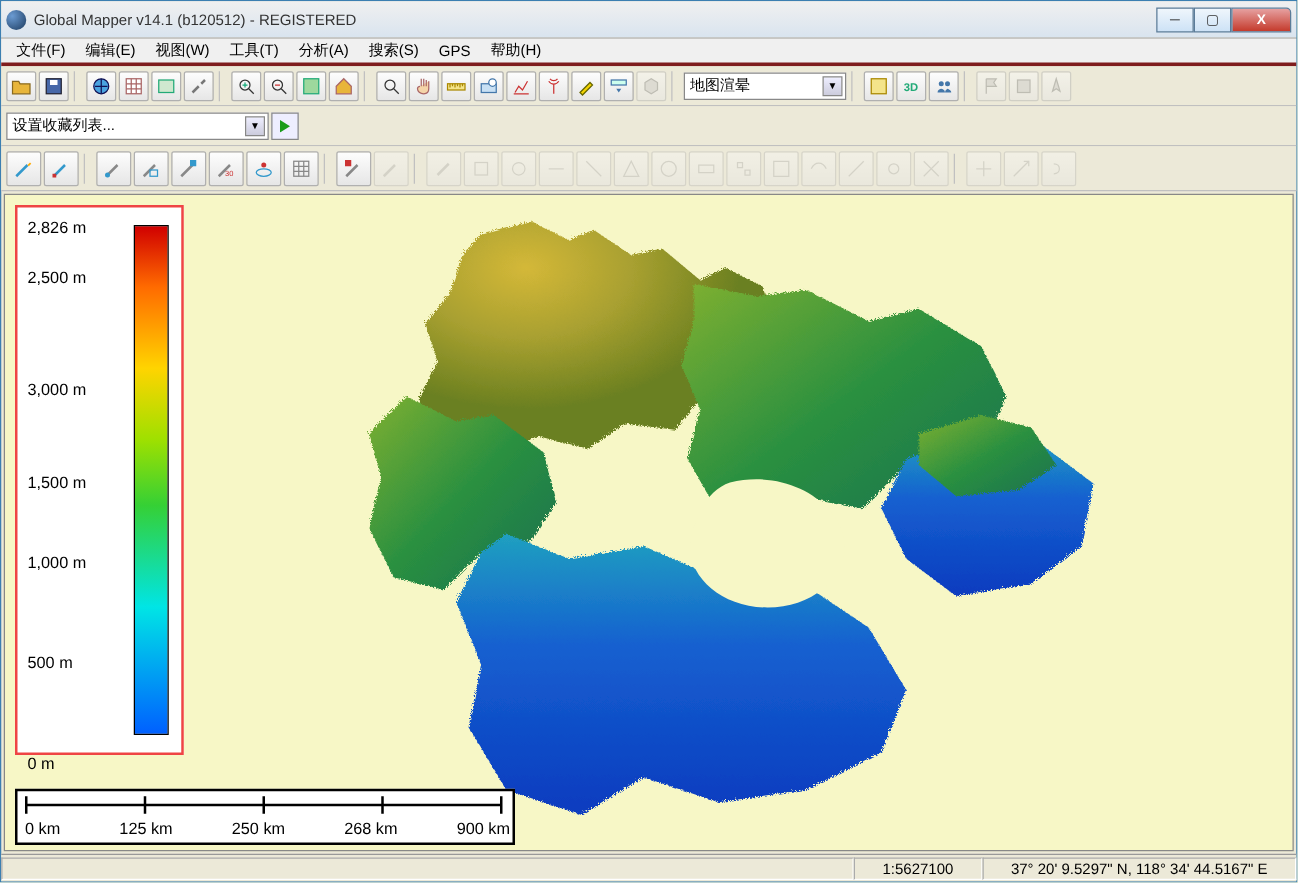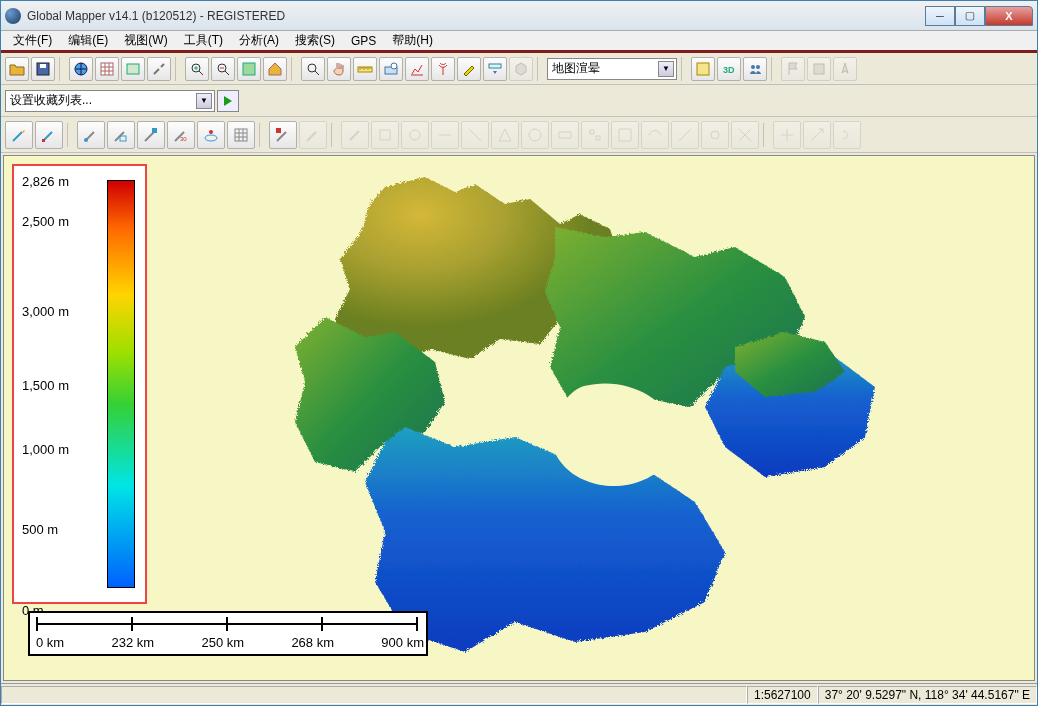--- a/index.html
+++ b/index.html
@@ -31,28 +31,28 @@
 .dbtn { width: 28px; height: 28px; border:1px solid #b0b0b0; background: linear-gradient(#fdfdfd,#e6e6e6); display:flex; align-items:center; justify-content:center; border-radius:2px; }
 .dbtn.disabled { opacity:.35; }
 
 .map-area { flex:1; background: #f7f7c6; position:relative; border:1px solid #888; margin: 2px; }
 
 .legend { position:absolute; left:8px; top:8px; width:135px; height:440px; background:#fff; border:2px solid #ef4444; padding:8px 4px; }
 .legend-inner { position:relative; height:100%; width:100%; }
 .legend-bar { position:absolute; right:6px; top:6px; width:28px; height:calc(100% - 12px); background: linear-gradient(to bottom, #d00000 0%, #ff6b00 12%, #ffd400 28%, #9fe000 42%, #35d035 55%, #00e5e5 75%, #0060ff 100%); border:1px solid #000; }
 .legend-tick { position:absolute; left:4px; font-size:13px; white-space:nowrap; }
 
-.scale-bar { position:absolute; left:8px; bottom:24px; width:400px; height:45px; background:#fff; border:2px solid #000; padding:4px 6px;margin-left:16px; }
+.scale-bar { position:absolute; left:8px; bottom:4px; width:400px; height:45px; background:#fff; border:2px solid #000; padding:4px 6px; }
 .scale-line { position:relative; height:16px; width: 380px; }
 .scale-line .bar { position:absolute; top:6px; left:0; right:0; height:2px; background:#000; }
 .scale-line .tick { position:absolute; top:0; width:2px; height:14px; background:#000; }
 .scale-labels { display:flex; justify-content:space-between; font-size:13px; margin-top:2px; width: 388px; }
 
 .statusbar { height: 22px; background:#ece9d8; border-top:1px solid #999; display:flex; align-items:center; font-size:12px; }
-.statusbar .cell { padding: 0 6px; border:1px inset #fff; height:18px; line-height:16px; background:#ece9d8; }
+.statusbar .cell { padding: 0 22px; border:1px inset #fff; height:18px; line-height:16px; background:#ece9d8; }
 .statusbar .spacer { flex:1; border:1px inset #fff; height:18px; }
 
 svg.ico { width:16px; height:16px; }
 svg.ico18 { width:18px; height:18px; }
 
 
 .terrain { position:absolute; left:200px; top:10px; width:700px; height:520px; }
 </style>
 </head>
 <body>
@@ -448,21 +448,21 @@
       <div class="scale-line">
         <div class="bar"></div>
         <div class="tick" style="left:0%"></div>
         <div class="tick" style="left:25%"></div>
         <div class="tick" style="left:50%"></div>
         <div class="tick" style="left:75%"></div>
         <div class="tick" style="left:100%"></div>
       </div>
       <div class="scale-labels">
         <span>0 km</span>
-        <span>232 km</span>
+        <span>125 km</span>
         <span>250 km</span>
         <span>268 km</span>
         <span>900 km</span>
       </div>
     </div>
   </div>
 
   <div class="statusbar">
     <div class="spacer"></div>
     <div class="cell">1:5627100</div>

